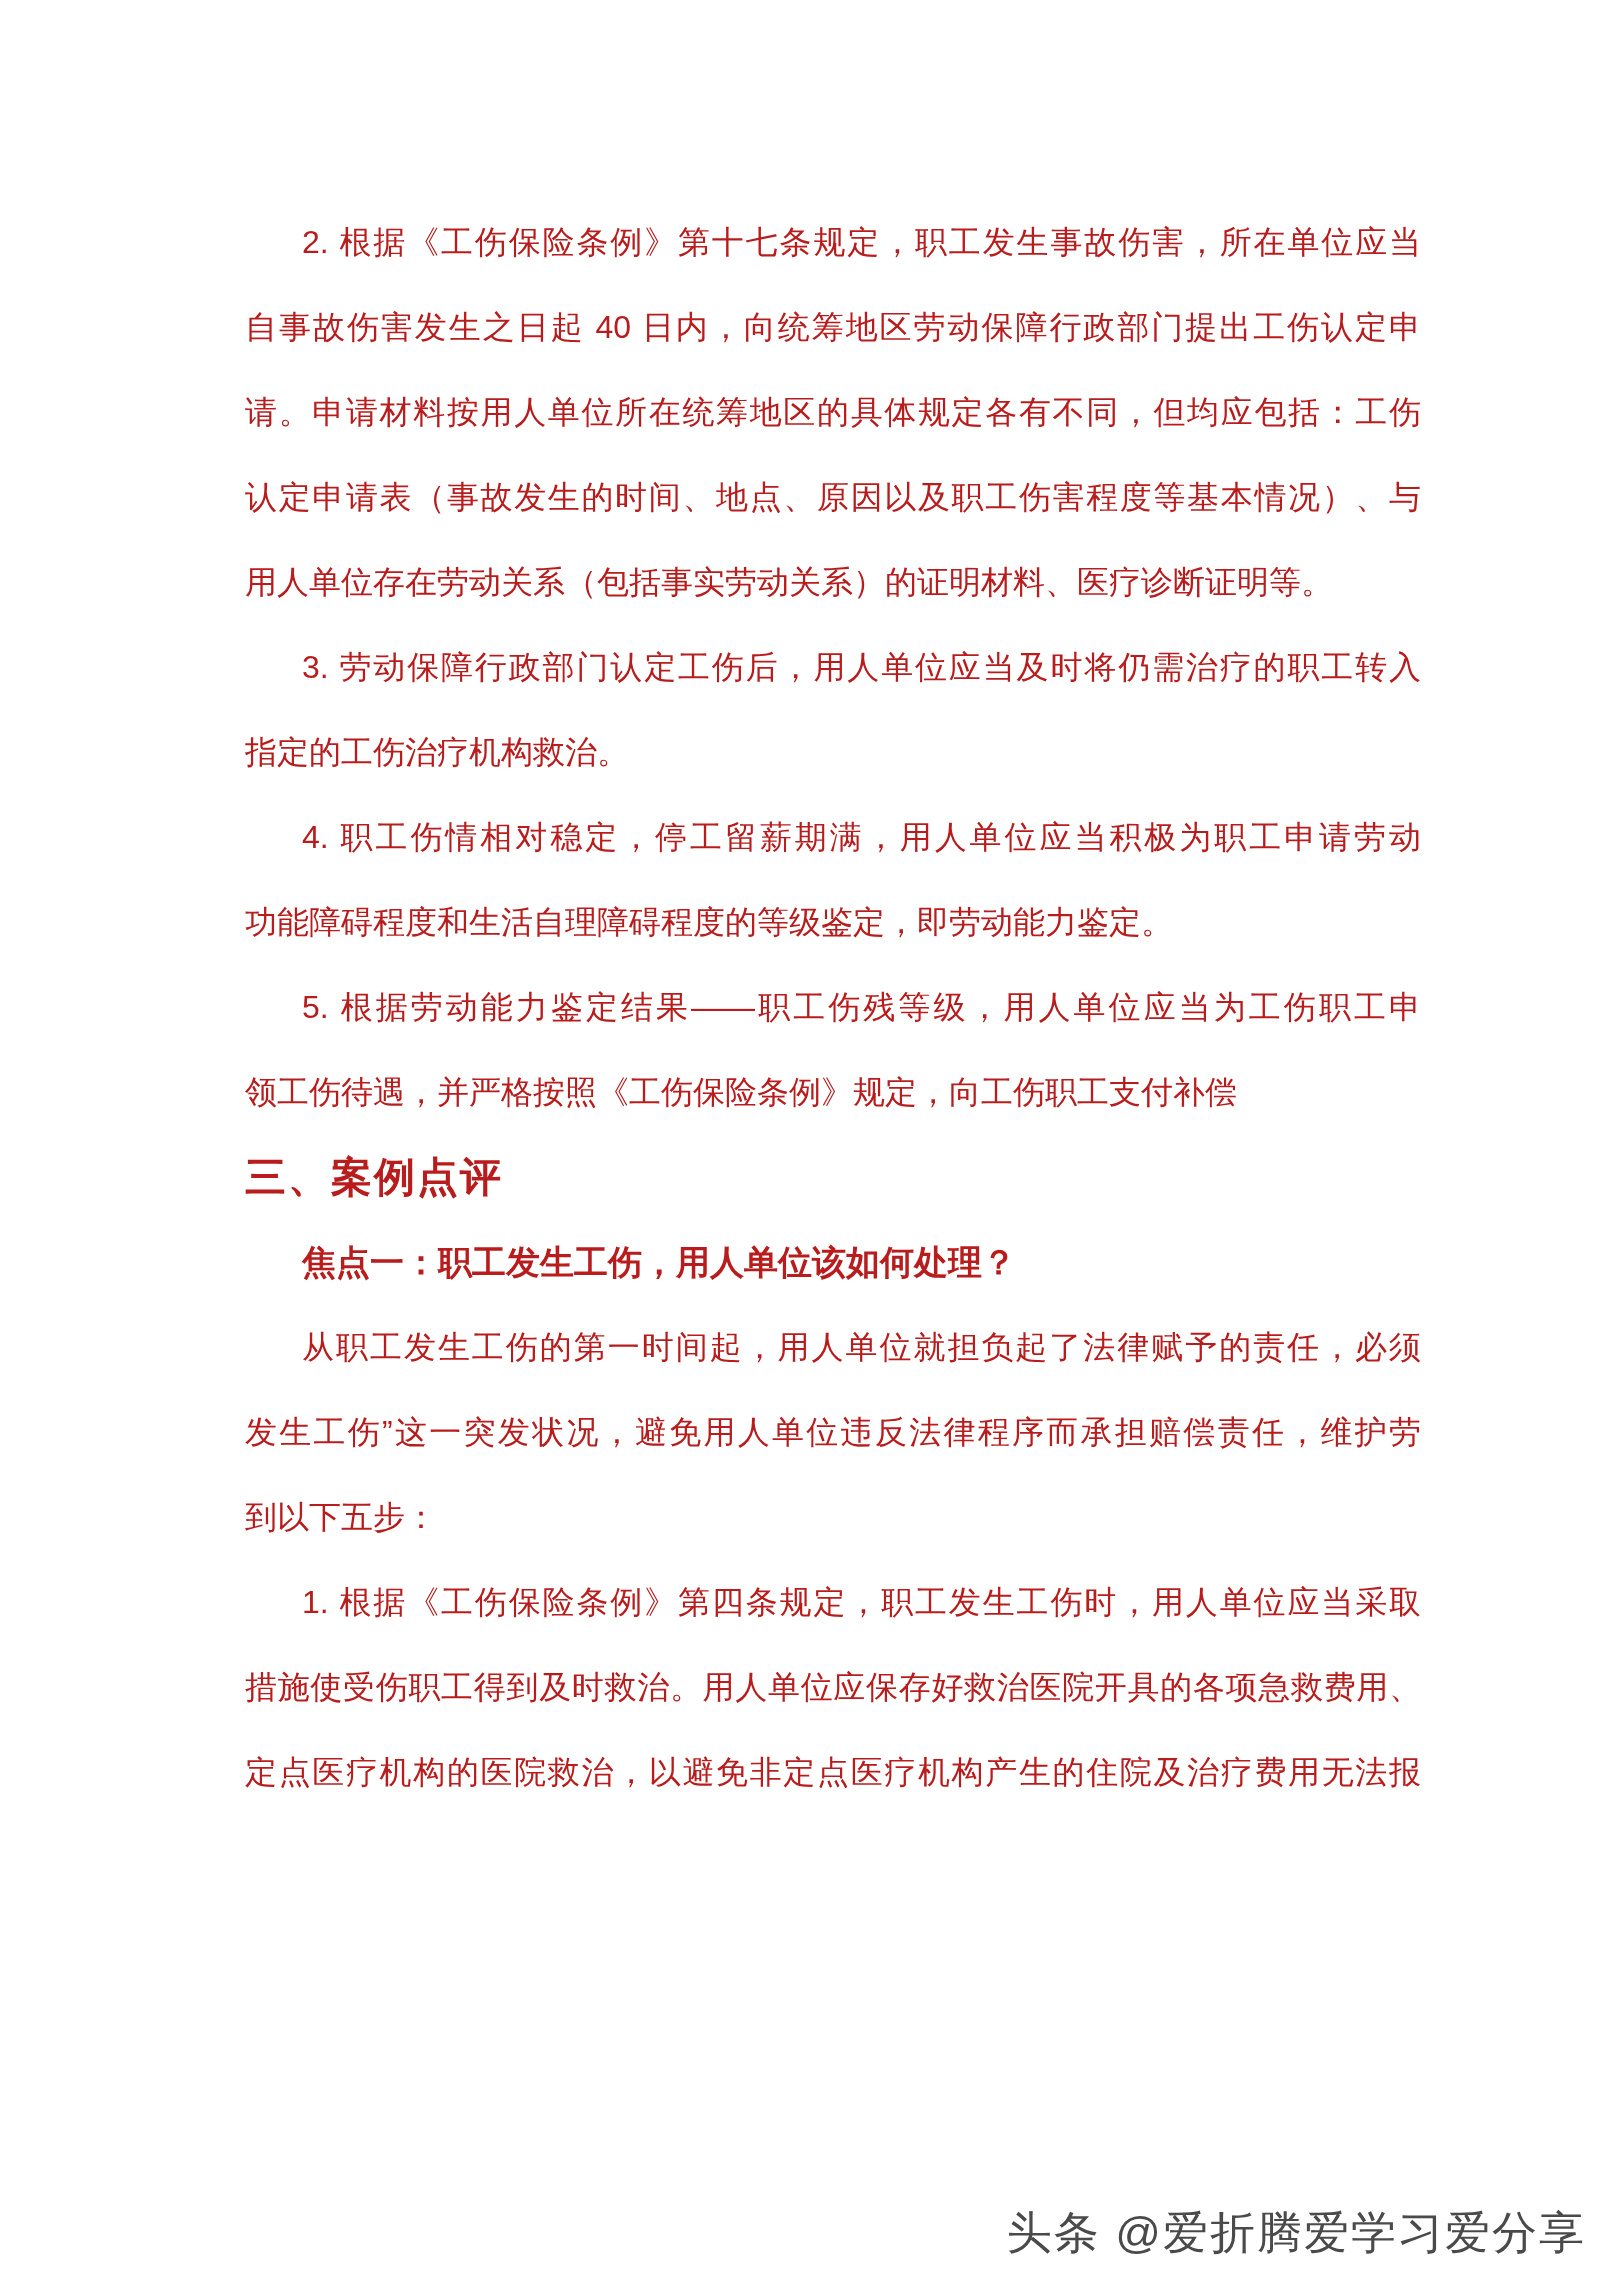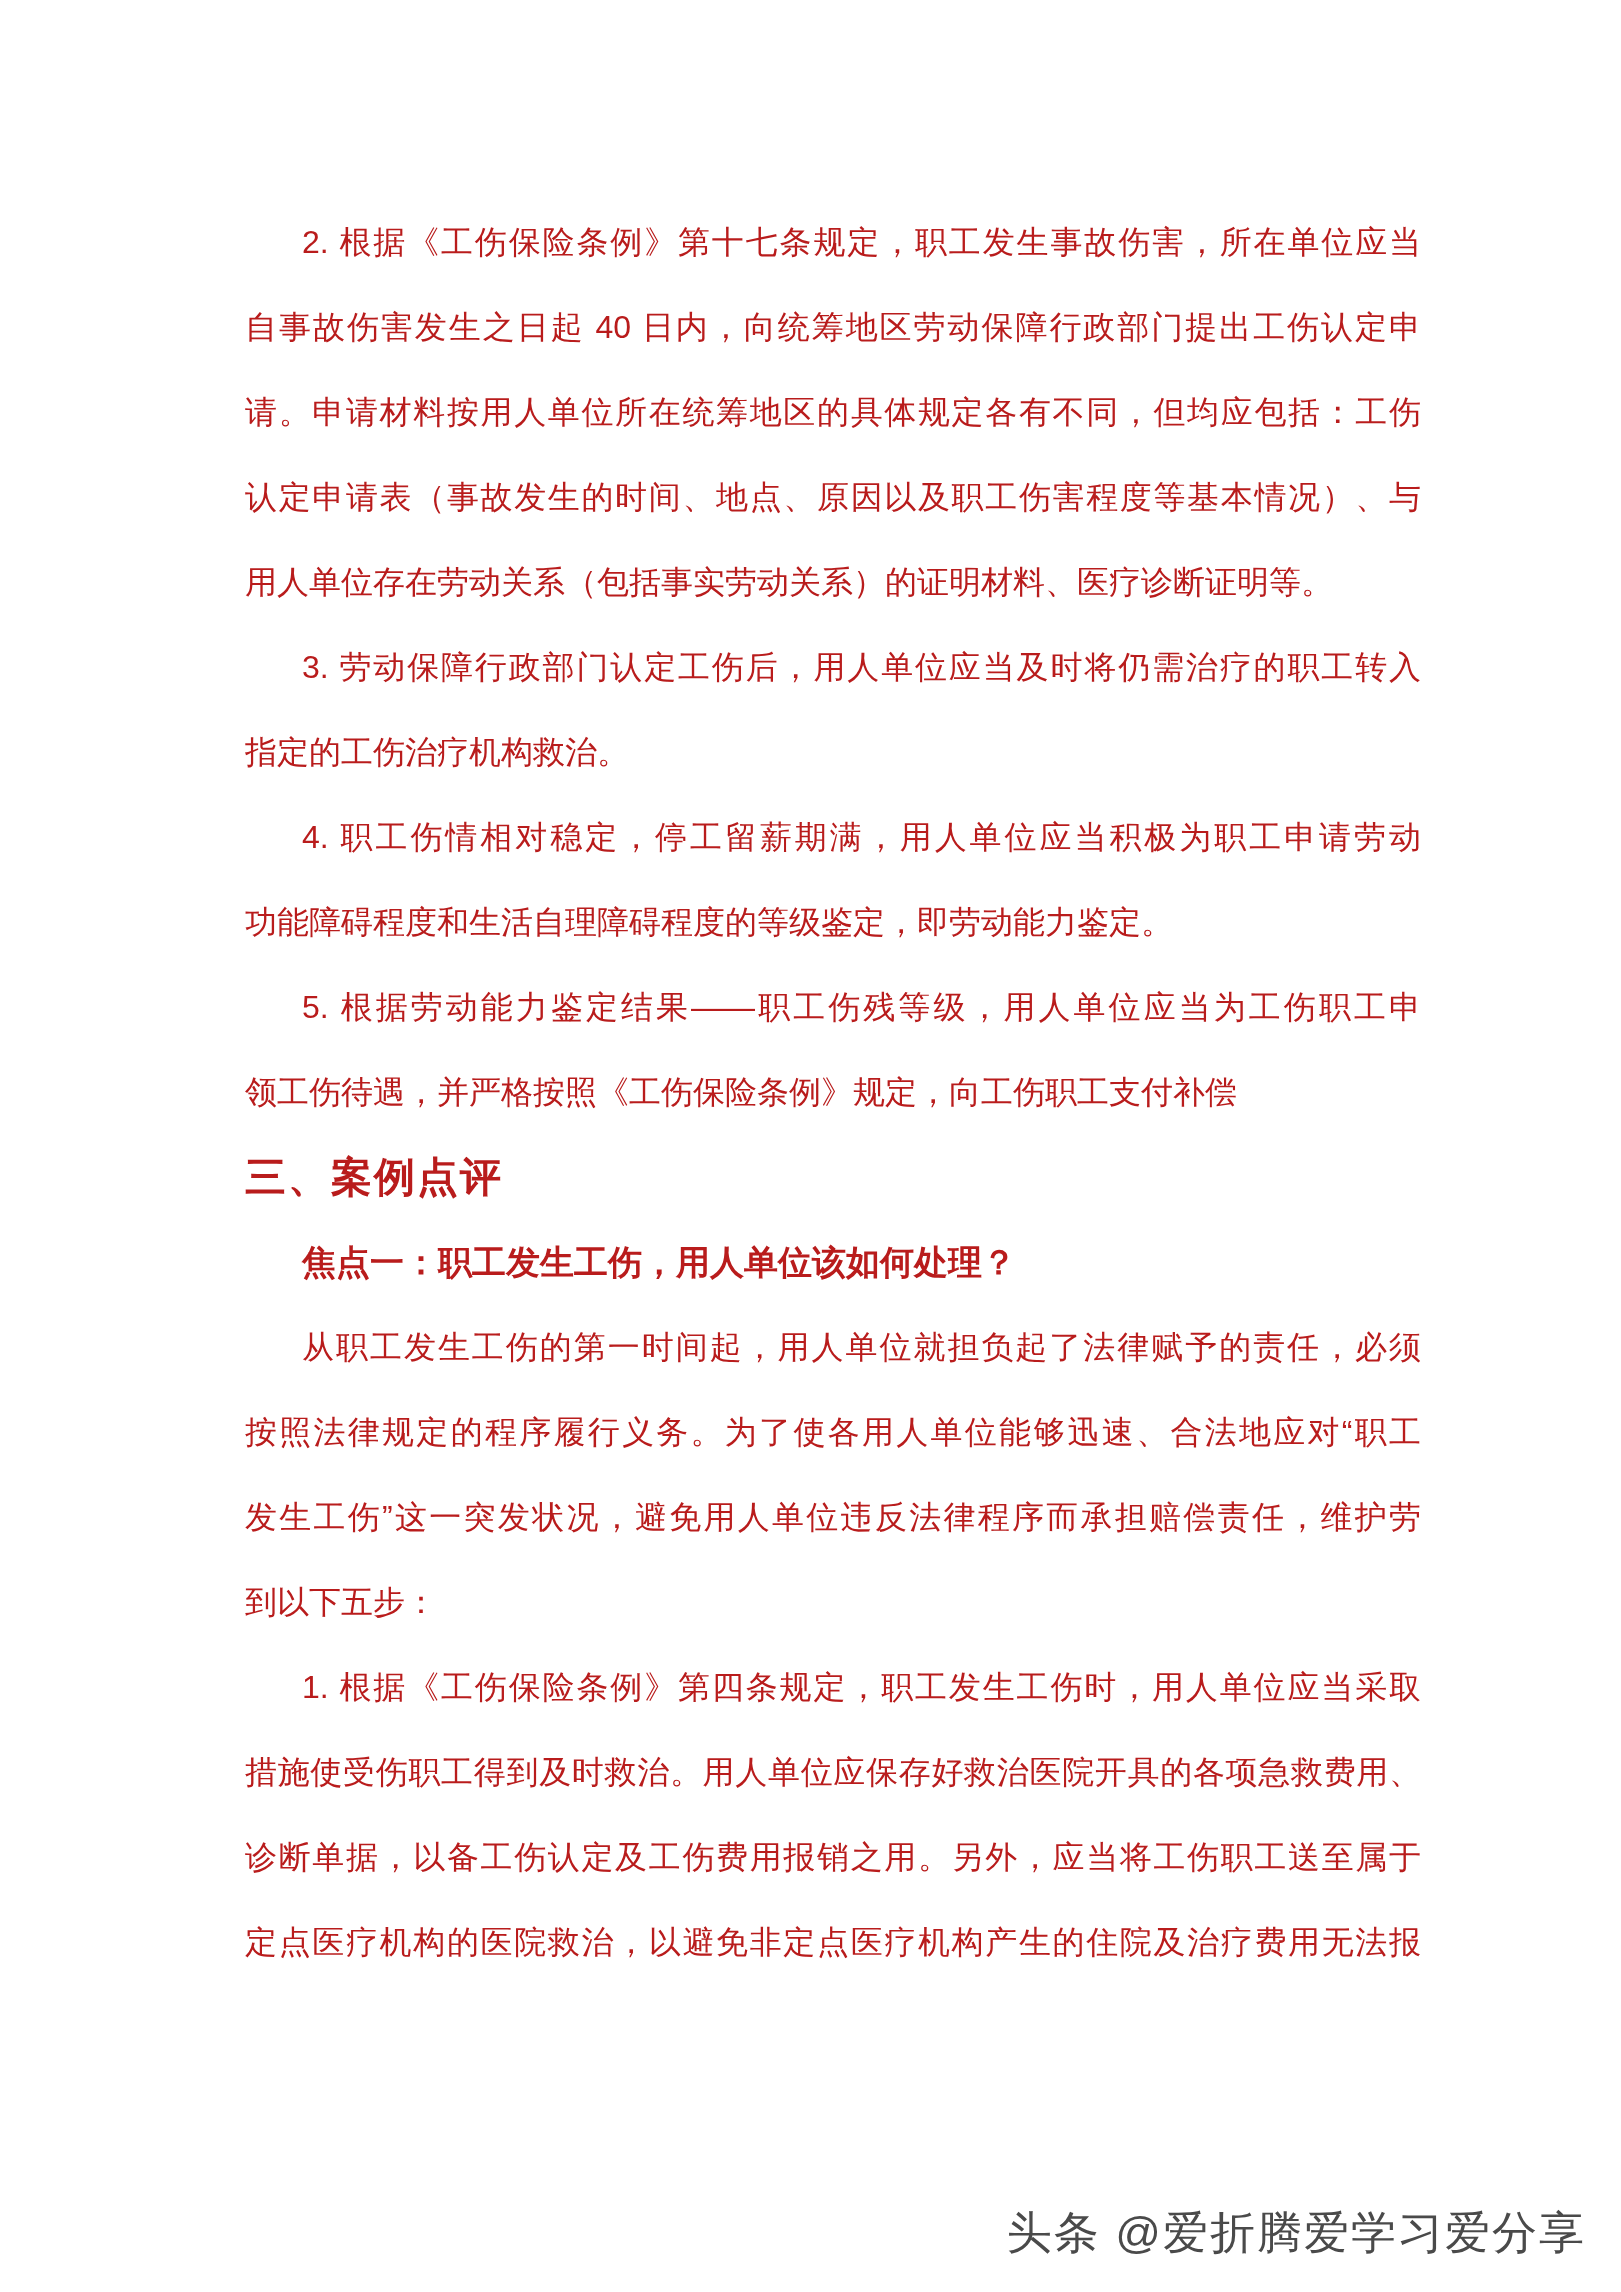--- a/index.html
+++ b/index.html
@@ -72,23 +72,21 @@
     <div class="line">用人单位存在劳动关系（包括事实劳动关系）的证明材料、医疗诊断证明等。</div>
     <div class="line indent fill">3. 劳动保障行政部门认定工伤后，用人单位应当及时将仍需治疗的职工转入</div>
     <div class="line">指定的工伤治疗机构救治。</div>
     <div class="line indent fill">4. 职工伤情相对稳定，停工留薪期满，用人单位应当积极为职工申请劳动</div>
     <div class="line">功能障碍程度和生活自理障碍程度的等级鉴定，即劳动能力鉴定。</div>
     <div class="line indent fill">5. 根据劳动能力鉴定结果——职工伤残等级，用人单位应当为工伤职工申</div>
     <div class="line">领工伤待遇，并严格按照《工伤保险条例》规定，向工伤职工支付补偿</div>
     <div class="line h1">三、案例点评</div>
     <div class="line h2 indent">焦点一：职工发生工伤，用人单位该如何处理？</div>
     <div class="line indent fill">从职工发生工伤的第一时间起，用人单位就担负起了法律赋予的责任，必须</div>
-    <div class="line fill">按照法律规定的程序履行义务。为了使各用人单位能够迅速、合法地应对“职工</div>
     <div class="line fill">发生工伤”这一突发状况，避免用人单位违反法律程序而承担赔偿责任，维护劳</div>
     <div class="line">到以下五步：</div>
     <div class="line indent fill">1. 根据《工伤保险条例》第四条规定，职工发生工伤时，用人单位应当采取</div>
     <div class="line fill">措施使受伤职工得到及时救治。用人单位应保存好救治医院开具的各项急救费用、</div>
-    <div class="line fill">诊断单据，以备工伤认定及工伤费用报销之用。另外，应当将工伤职工送至属于</div>
     <div class="line fill">定点医疗机构的医院救治，以避免非定点医疗机构产生的住院及治疗费用无法报</div>
   </div>
 
 <div class="watermark" style="color: rgb(74, 74, 74);">头条 @爱折腾爱学习爱分享</div>
 
 
 </body></html>

